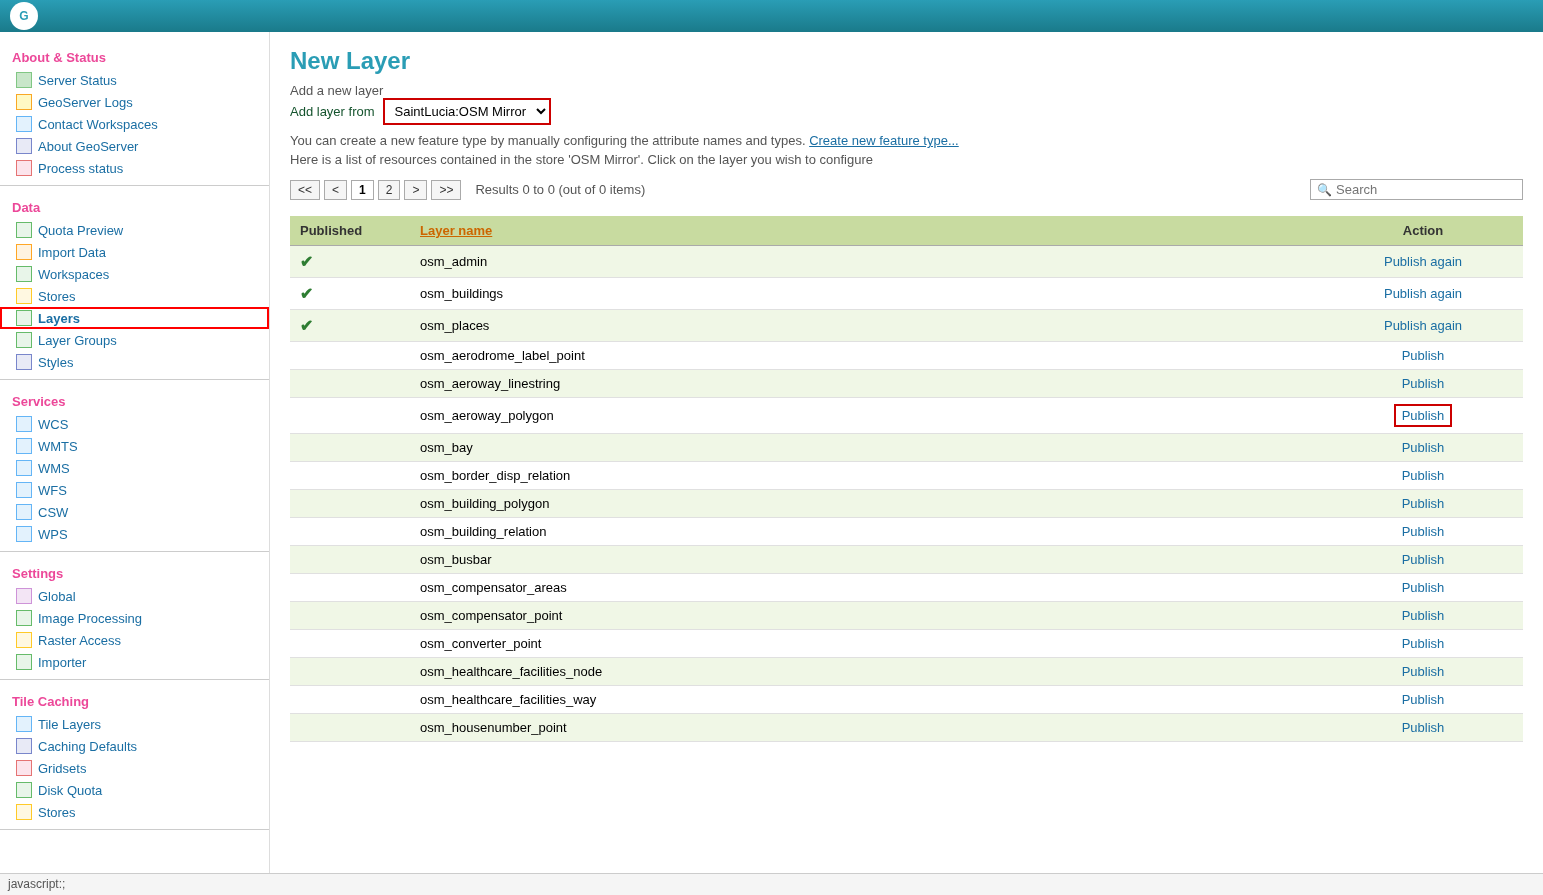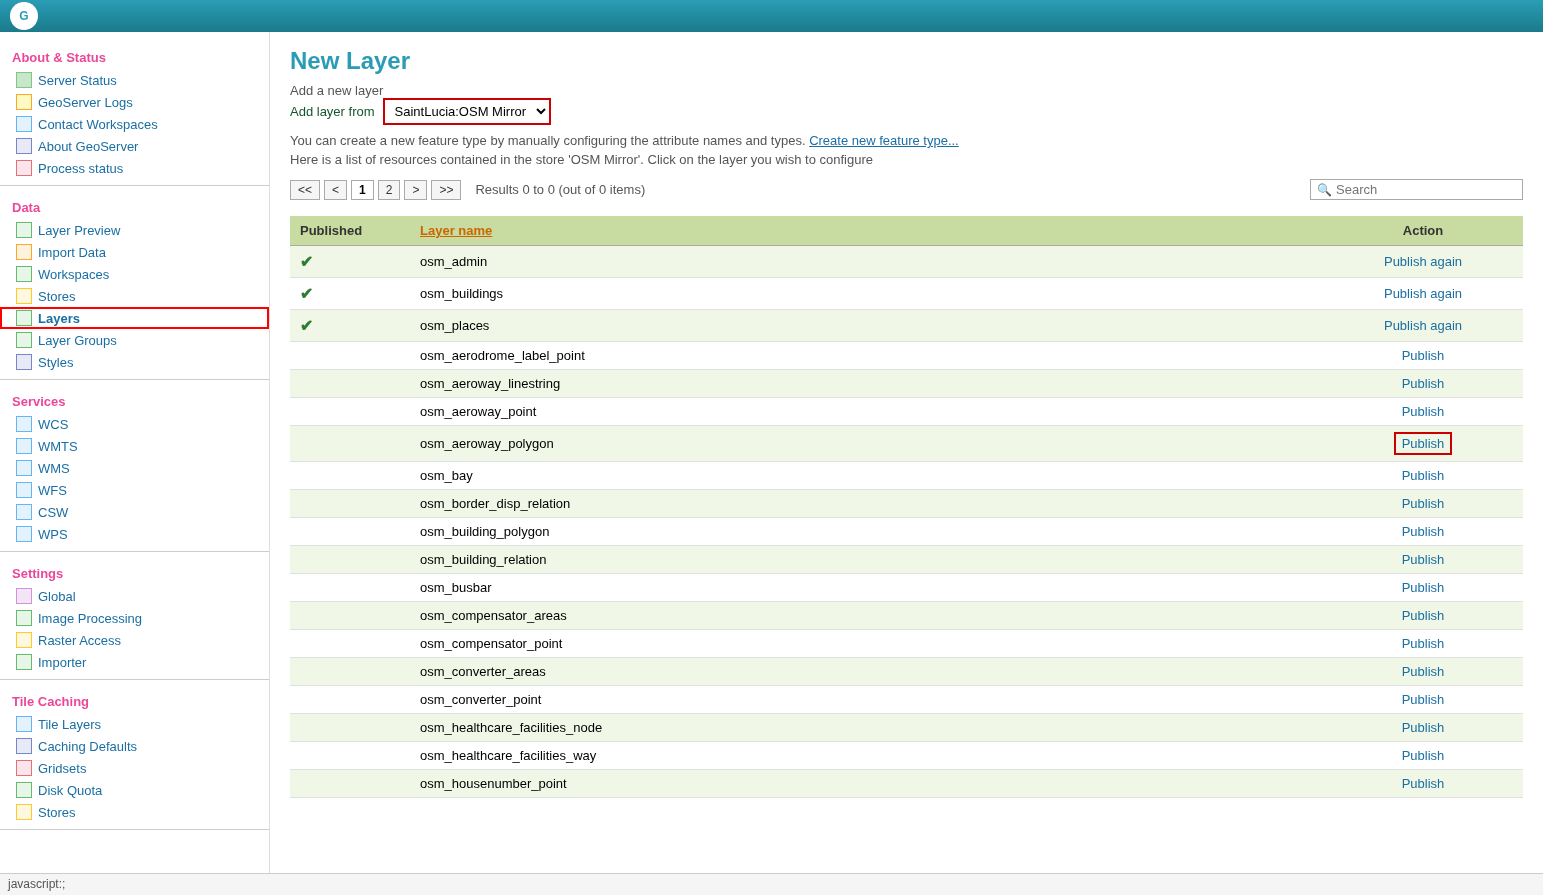--- a/index.html
+++ b/index.html
@@ -265,21 +265,21 @@
         <span>About GeoServer</span>
       </a>
       <a href="#" class="sidebar-item">
         <span class="sidebar-icon icon-process"></span>
         <span>Process status</span>
       </a>
       <hr class="sidebar-divider">
       <div class="sidebar-section-title">Data</div>
       <a href="#" class="sidebar-item">
         <span class="sidebar-icon icon-layer-preview"></span>
-        <span>Layer Preview</span>
+        <span>Quota Preview</span>
       </a>
       <a href="#" class="sidebar-item">
         <span class="sidebar-icon icon-import"></span>
         <span>Import Data</span>
       </a>
       <a href="#" class="sidebar-item">
         <span class="sidebar-icon icon-workspace"></span>
         <span>Workspaces</span>
       </a>
       <a href="#" class="sidebar-item">
@@ -428,25 +428,20 @@
             <td>osm_aerodrome_label_point</td>
             <td style="text-align: center;"><a href="#" class="action-link">Publish</a></td>
           </tr>
           <tr>
             <td></td>
             <td>osm_aeroway_linestring</td>
             <td style="text-align: center;"><a href="#" class="action-link">Publish</a></td>
           </tr>
           <tr>
             <td></td>
-            <td>osm_aeroway_point</td>
-            <td style="text-align: center;"><a href="#" class="action-link">Publish</a></td>
-          </tr>
-          <tr>
-            <td></td>
             <td>osm_aeroway_polygon</td>
             <td style="text-align: center;"><a href="#" class="action-link highlighted">Publish</a></td>
           </tr>
           <tr>
             <td></td>
             <td>osm_bay</td>
             <td style="text-align: center;"><a href="#" class="action-link">Publish</a></td>
           </tr>
           <tr>
             <td></td>
@@ -469,25 +464,20 @@
             <td style="text-align: center;"><a href="#" class="action-link">Publish</a></td>
           </tr>
           <tr>
             <td></td>
             <td>osm_compensator_areas</td>
             <td style="text-align: center;"><a href="#" class="action-link">Publish</a></td>
           </tr>
           <tr>
             <td></td>
             <td>osm_compensator_point</td>
-            <td style="text-align: center;"><a href="#" class="action-link">Publish</a></td>
-          </tr>
-          <tr>
-            <td></td>
-            <td>osm_converter_areas</td>
             <td style="text-align: center;"><a href="#" class="action-link">Publish</a></td>
           </tr>
           <tr>
             <td></td>
             <td>osm_converter_point</td>
             <td style="text-align: center;"><a href="#" class="action-link">Publish</a></td>
           </tr>
           <tr>
             <td></td>
             <td>osm_healthcare_facilities_node</td>

